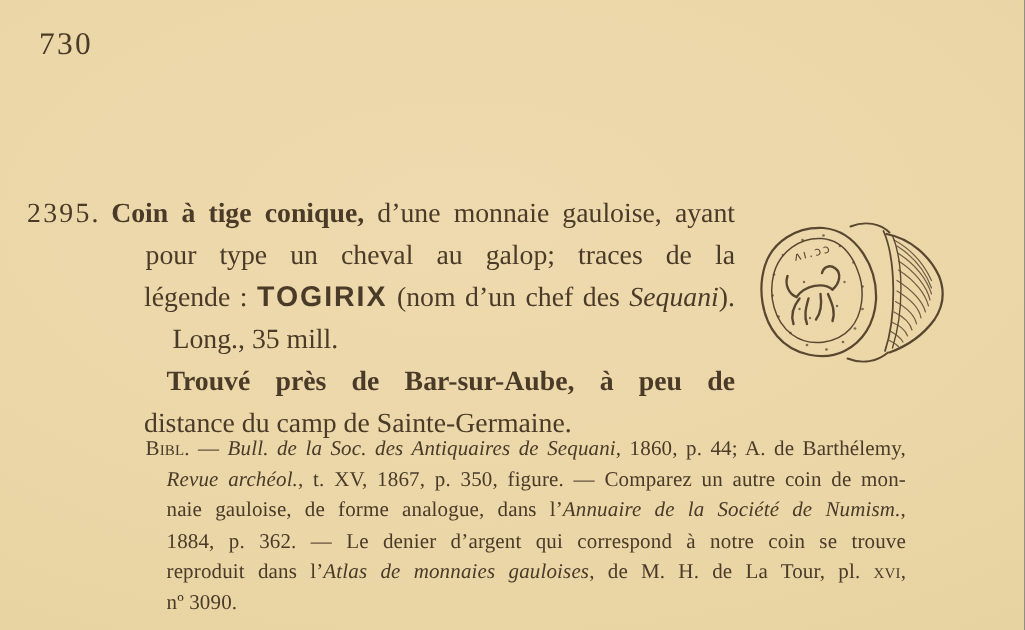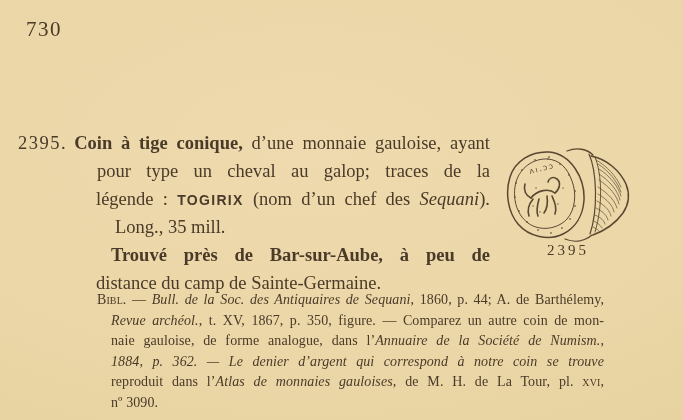--- a/index.html
+++ b/index.html
@@ -10,21 +10,21 @@
     color:var(--ink,#4a3a28);
   }
   .abs{position:absolute;}
   .jline{text-align:justify;text-align-last:justify;overflow:hidden;}
   .b{font-weight:bold;}
   .i{font-style:italic;}
   .sc{font-variant:small-caps;}
   .entry-line{font-size:18.5px;line-height:26px;height:27px;}
   .bib-line{font-size:14px;line-height:20px;height:21px;letter-spacing:.1px;}
   .num{letter-spacing:1.5px;padding-right:7px;}
-  .togirix{font-family:"Liberation Sans","DejaVu Sans",sans-serif;font-weight:700;font-size:14px;letter-spacing:1.3px;}
+  .togirix{font-family:"Liberation Sans","DejaVu Sans",sans-serif;font-weight:700;font-size:19px;letter-spacing:1.3px;}
   .page-number{left:26px;top:17px;font-size:21px;letter-spacing:1.5px;}
   .running-title{left:127px;top:21px;width:400px;text-align:center;font-size:13px;letter-spacing:1.6px;word-spacing:7px;color:#54422d;}
   .section-title{left:127px;top:78px;width:400px;text-align:center;font-size:20.5px;letter-spacing:2.2px;word-spacing:9px;}
   .figure{left:503px;top:146px;width:130px;}
   .figcaption{left:503px;top:242px;width:130px;text-align:center;font-size:15px;letter-spacing:3px;}
 </style>
 </head>
 <body>
 
 <div class="page">
@@ -101,24 +101,23 @@
         <circle cx="33" cy="42" r="0.8"></circle>
           <circle cx="55" cy="58" r="0.8"></circle>
           <circle cx="60" cy="42" r="0.8"></circle>
         <circle cx="37" cy="66" r="0.8"></circle>
           <circle cx="30" cy="60" r="0.8"></circle>
       </g>
 
       <text x="27" y="28" font-size="8" fill="#5a4731" letter-spacing="1.5" transform="rotate(-14 27 28)" font-family="DejaVu Sans, sans-serif">ʌı.ɔɔ</text>
     </svg>
   </figure>
-  <figcaption class="abs figcaption">2395</figcaption>
 
   <div>
     <div class="abs bib-line jline" style="left:97px;top:290px;width:507px;"><span class="sc">Bibl.</span><span> — </span><span class="i">Bull. de la Soc. des Antiquaires de Sequani</span><span>, 1860, p. 44; A. de Barthélemy,</span></div>
     <div class="abs bib-line jline" style="left:111px;top:311px;width:493px;"><span class="i">Revue archéol.</span><span>, t. XV, 1867, p. 350, figure. — Comparez un autre coin de mon-</span></div>
     <div class="abs bib-line jline" style="left:111px;top:331px;width:493px;"><span>naie gauloise, de forme analogue, dans l’</span><span class="i">Annuaire de la Société de Numism.</span><span>,</span></div>
-    <div class="abs bib-line jline" style="left:111px;top:352px;width:493px;font-style:italic;">1884, p. 362. — Le denier d’argent qui correspond à notre coin se trouve</div>
+    <div class="abs bib-line jline" style="left:111px;top:352px;width:493px;">1884, p. 362. — Le denier d’argent qui correspond à notre coin se trouve</div>
     <div class="abs bib-line jline" style="left:111px;top:372px;width:493px;font-family:Liberation Serif, serif;"><span>reproduit dans l’</span><span class="i">Atlas de monnaies gauloises</span><span>, de M. H. de La Tour, pl. </span><span class="sc">xvi</span><span>,</span></div>
     <div class="abs bib-line" style="left:111px;top:393px;">nº 3090.</div>
   </div>
 
 </div>
 
 </body></html>

